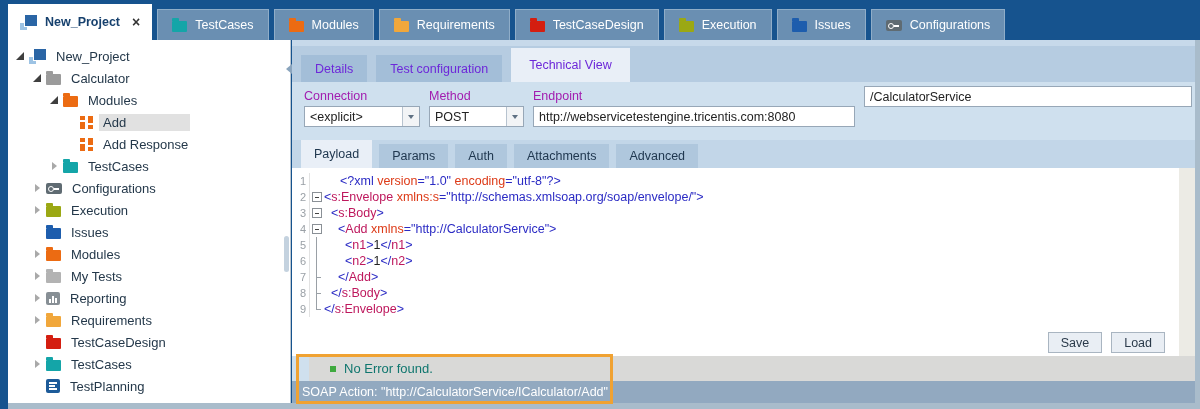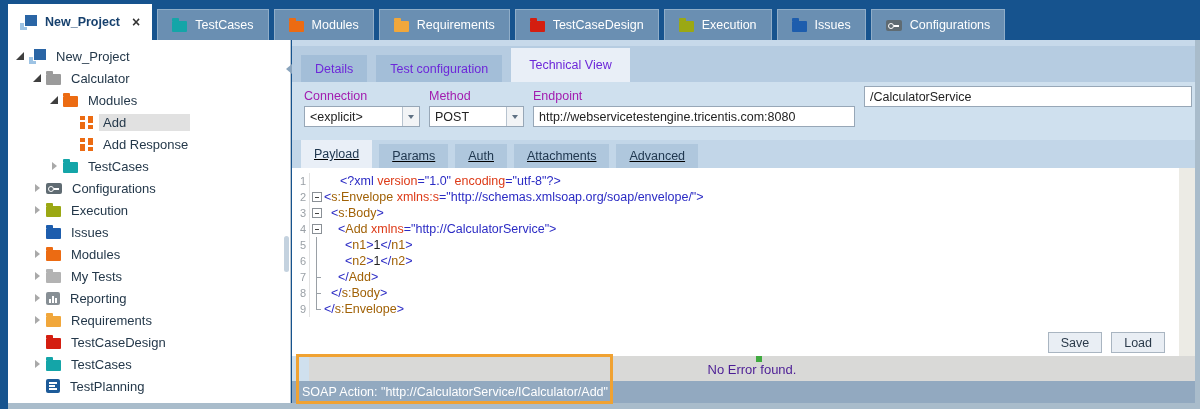--- a/index.html
+++ b/index.html
@@ -62,45 +62,45 @@
 
   .fields { position:absolute; left:0; right:0; top:42px; height:58px; display:flex; padding:4px 3px 0 12px; }
   .fblock { margin-right:9px; display:flex; flex-direction:column; }
   .fblock:nth-child(1){ width:116px; } .fblock:nth-child(2){ width:95px; } .fblock:nth-child(3){ width:322px; } .fblock:nth-child(4){ flex:1; margin-right:0; }
   .flabel { font-size:12.5px; color:#a21caf; height:20px; line-height:20px; }
   .ctrl { height:21px; background:#fff; border:1px solid #97a7b7; display:flex; align-items:center; font-size:12.5px; color:#222; }
   .ctrl .val { flex:1; padding:0 5px; white-space:nowrap; overflow:hidden; }
   .chev { width:17px; height:100%; border-left:1px solid #b7c3cf; background:#f2f4f6; display:flex; align-items:center; justify-content:center; flex:none; }
   .chev::before { content:''; border:3px solid rgba(0,0,0,0); border-top:4px solid #5f7183; margin-top:4px; }
 
-  .payload-tabs { position:absolute; left:0; right:0; top:100px; height:28px; background:#c2d6e8; display:flex; align-items:flex-end; padding-left:9px;text-decoration:underline; }
+  .payload-tabs { position:absolute; left:0; right:0; top:100px; height:28px; background:#c2d6e8; display:flex; align-items:flex-end; padding-left:9px; }
   .ptab { height:24px; margin-right:7px; padding:0 13px; display:flex; align-items:center; background:#afc7dd; color:#203850; font-size:12.5px; cursor:pointer; }
   .ptab.active { height:28px; background:#e9eff7; }
 
   
   .editor { position:absolute; left:0; right:0; top:128px; bottom:47px; background:#fff; overflow:hidden; }
   .scroll-track { position:absolute; right:0; top:0; bottom:0; width:16px; background:#ecebe5; }
   .lines { padding-top:5px; }
   .cl { display:flex; height:16px; line-height:16px; font-size:12.5px; }
   .ln { width:18px; flex:none; text-align:right; padding-right:3px; font-size:11px; color:#9aa0a6; border-right:1px solid #e2e2e2; }
   .fold { width:14px; flex:none; position:relative; }
   .f-box::before { content:''; position:absolute; left:2px; top:3px; width:8px; height:8px; border:1px solid #8a9096; background:#fff; }
   .f-box::after { content:''; position:absolute; left:5px; top:8px; width:4px; height:1px; background:#444; }
   .f-line::before, .f-end::before { content:''; position:absolute; left:6px; top:0; bottom:0; width:1px; background:#9aa0a6; }
   .f-end::after { content:''; position:absolute; left:6px; top:8px; width:5px; height:1px; background:#9aa0a6; }
   .f-last::before { content:''; position:absolute; left:6px; top:0; width:1px; height:8px; background:#9aa0a6; }
   .f-last::after { content:''; position:absolute; left:6px; top:8px; width:5px; height:1px; background:#9aa0a6; }
   .ct { white-space:pre; }
-  .k-d { color:#2b2bc4; } .k-t { color:#a16207; } .k-a { color:#dd3a17; } .k-v { color:#2b2bc4; } .k-x { color:#222; }
+  .k-d { color:#2b2bc4; } .k-t { color:#be185d; } .k-a { color:#dd3a17; } .k-v { color:#2b2bc4; } .k-x { color:#222; }
 
   .editor-buttons { position:absolute; right:30px; bottom:3px; display:flex; gap:9px; }
   .btn { height:21px; padding:0 12px; background:#e9eef4; border:1px solid #a9b5c1; color:#2a3a4a; font-size:12.5px; font-family:inherit; cursor:pointer; }
 
   
-  .status-row { position:absolute; left:17px; right:0; bottom:22px; height:25px; background:#d9d9d7; display:flex; align-items:center; font-size:13px; color:#4c1d95;flex-direction:column; }
+  .status-row { position:absolute; left:17px; right:0; bottom:22px; height:25px; background:#d9d9d7; display:flex; align-items:center; font-size:13px; color:#0f766e; }
   .bullet { width:6px; height:6px; background:#3faa3f; margin:0 8px 0 21px; flex:none; }
   .soap-bar { position:absolute; left:0; right:0; bottom:0; height:22px; background:#92a9c0; color:#fff; font-size:12.5px; line-height:22px; padding-left:10px; white-space:nowrap; overflow:hidden; }
   .highlight-box { position:absolute; left:4px; top:314px; width:317px; height:50px; border:3px solid #f0a232; pointer-events:none; z-index:4; }
 </style>
 </head>
 <body>
 
 <div class="app">
   <div class="tabbar">
       <span class="ttab active">

